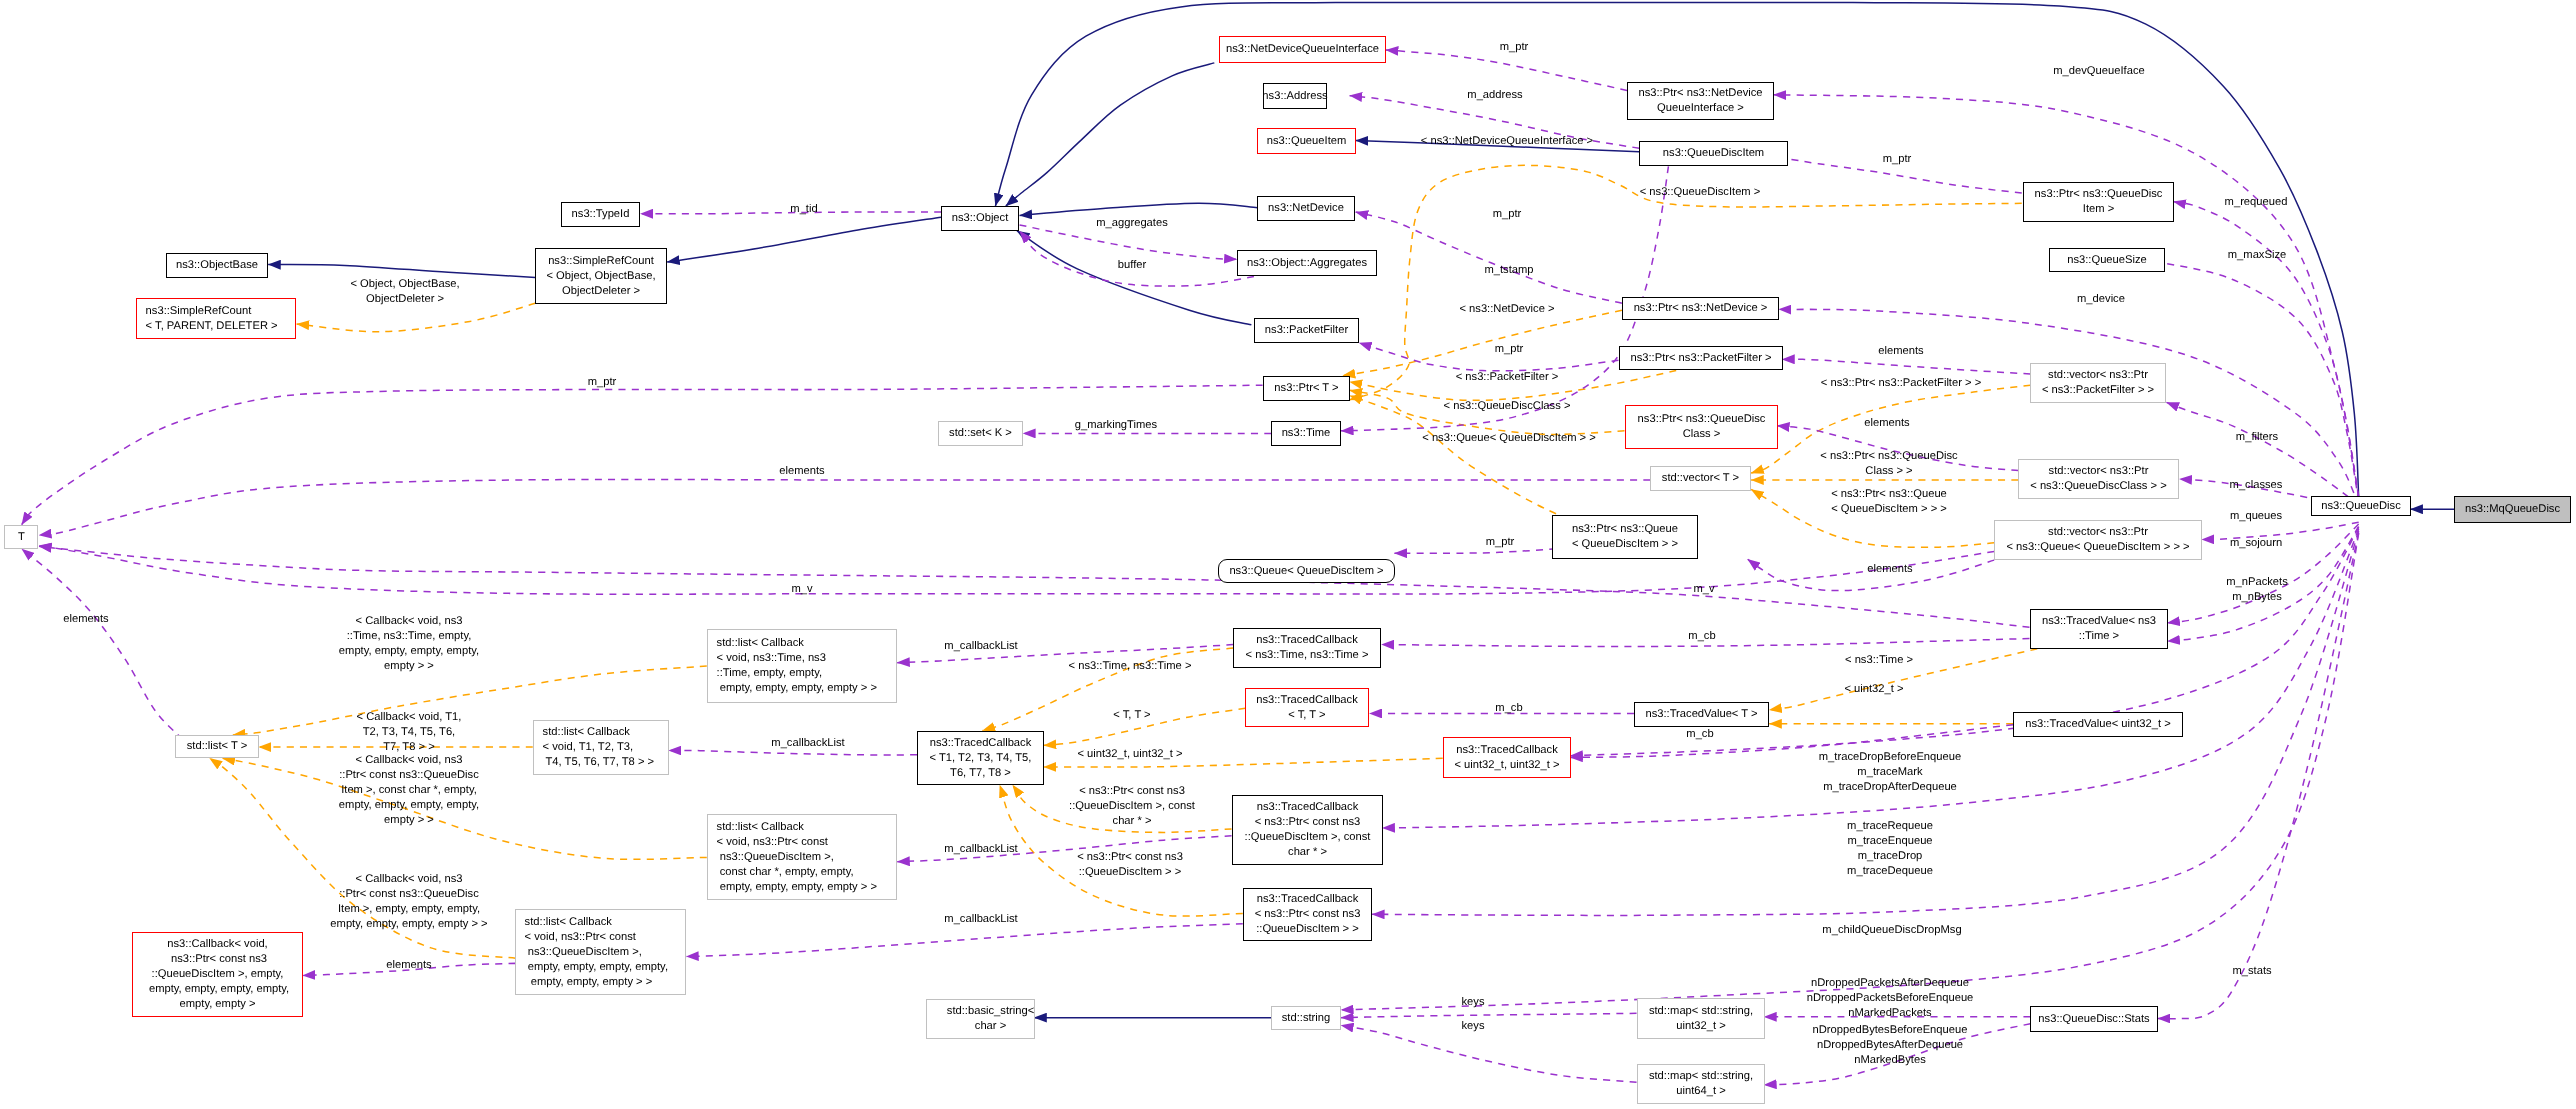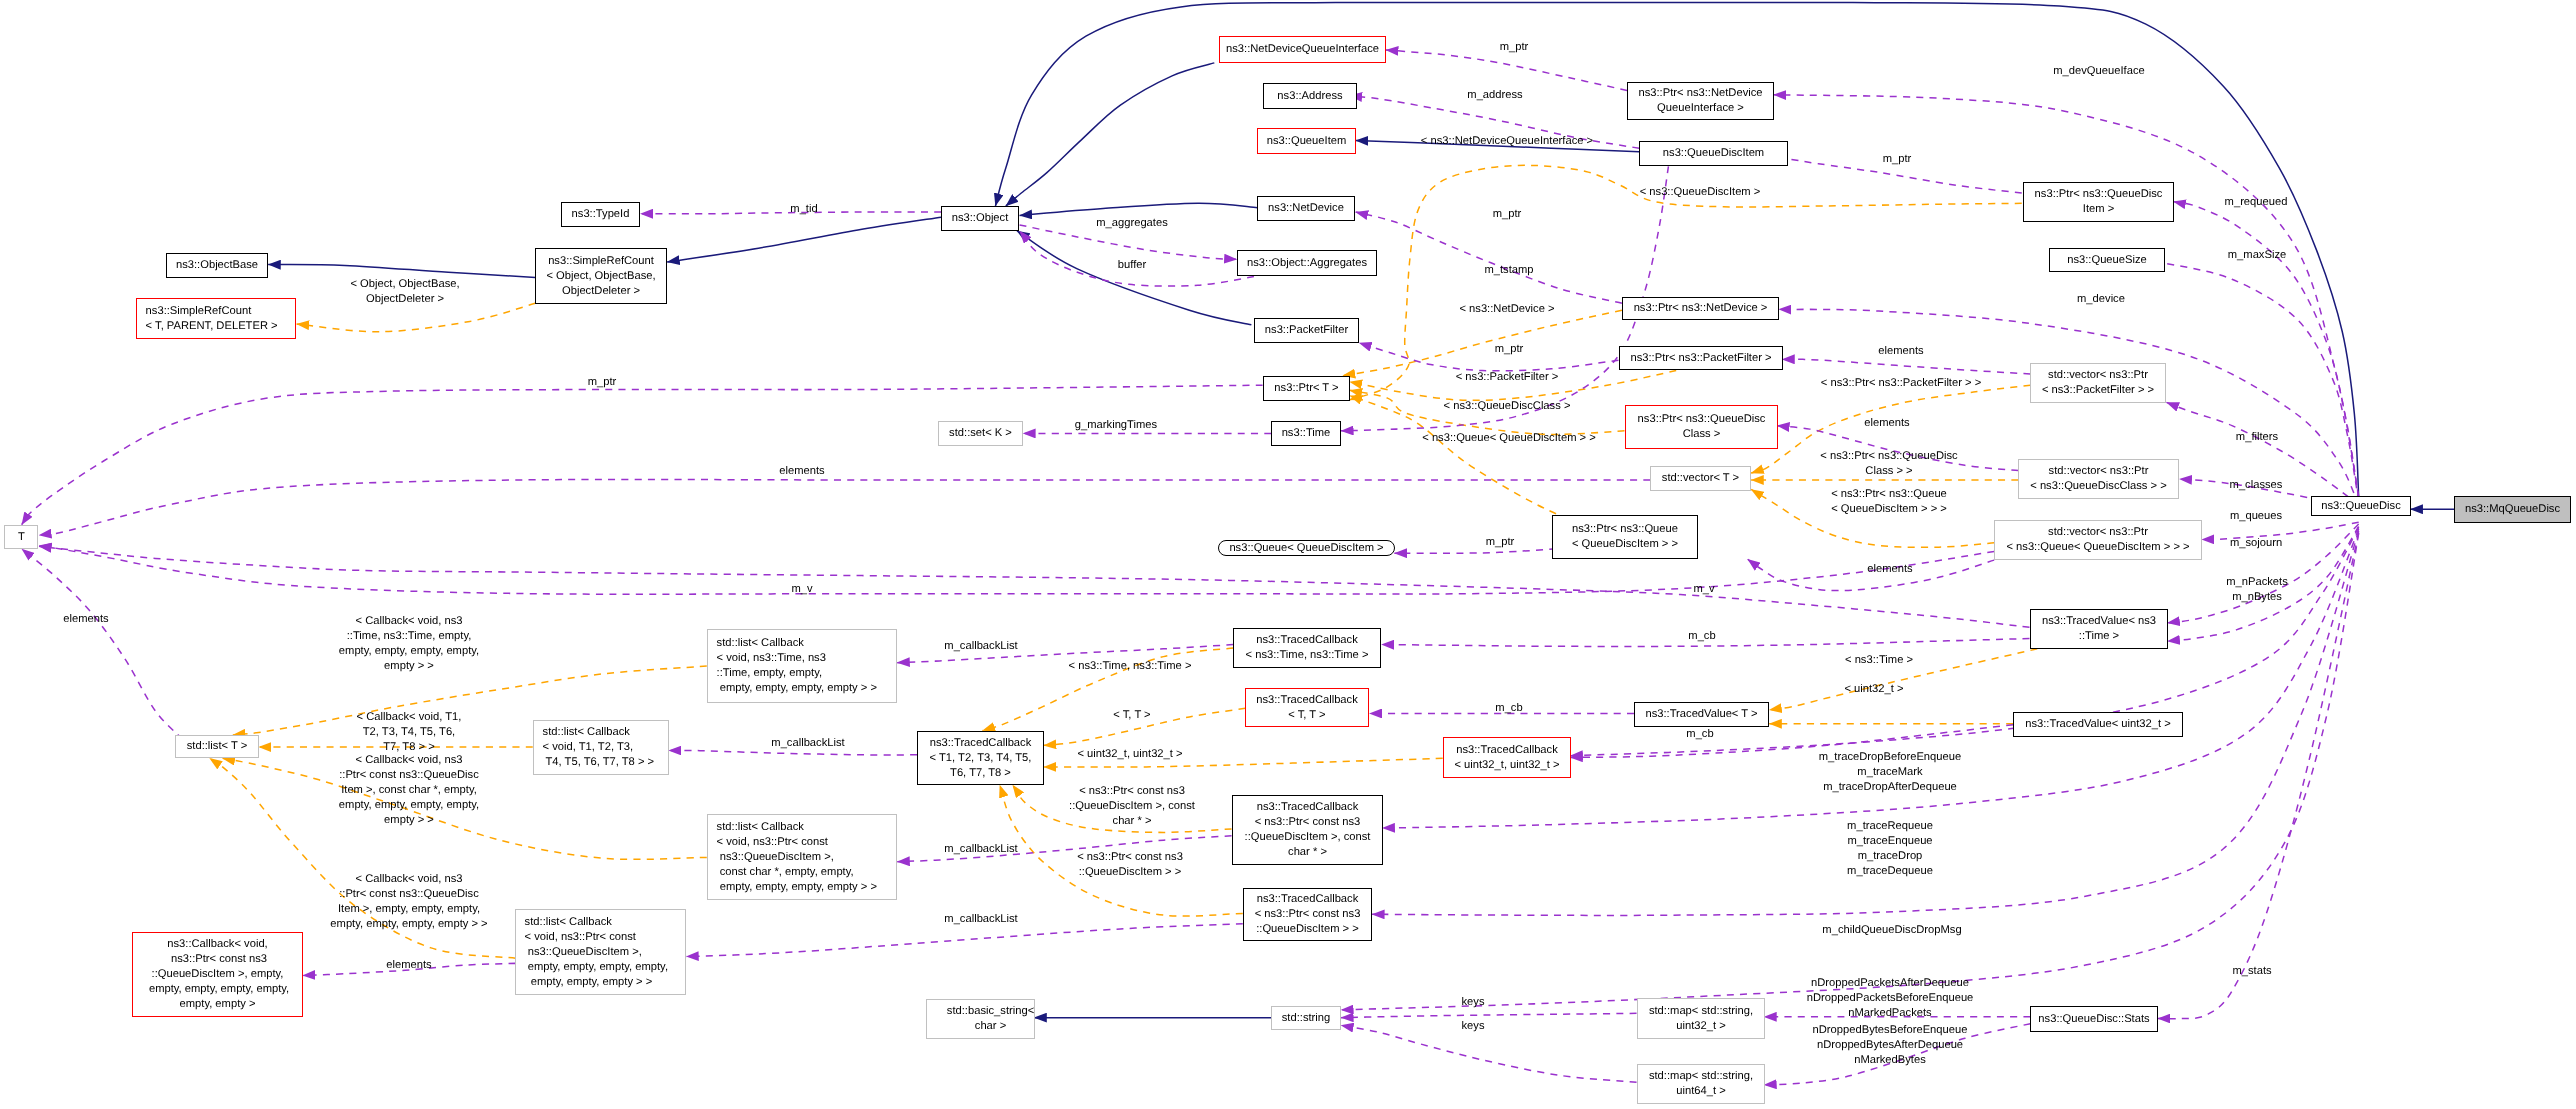--- a/index.html
+++ b/index.html
@@ -201,21 +201,21 @@
 <div class="node solid al-center" style="left:941px;top:206px;width:78px;height:25px;">
       <div>
         <span>ns3::Object</span>
       </div>
     </div>
 <div class="node red al-center" style="left:1219px;top:36px;width:167px;height:27px;">
       <div>
         <span>ns3::NetDeviceQueueInterface</span>
       </div>
     </div>
-<div class="node solid al-center" style="left:1263px;top:83px;width:94px;height:26px;">
+<div class="node solid al-center" style="left:1263px;top:83px;width:64px;height:26px;">
       <div>
         <span>ns3::Address</span>
       </div>
     </div>
 <div class="node red al-center" style="left:1257px;top:128px;width:99px;height:26px;">
       <div>
         <span>ns3::QueueItem</span>
       </div>
     </div>
 <div class="node solid al-center" style="left:1257px;top:196px;width:98px;height:25px;">
@@ -241,21 +241,21 @@
 <div class="node grey al-center" style="left:938px;top:421px;width:85px;height:25px;">
       <div>
         <span>std::set&lt; K &gt;</span>
       </div>
     </div>
 <div class="node solid al-center" style="left:1271px;top:421px;width:70px;height:25px;">
       <div>
         <span>ns3::Time</span>
       </div>
     </div>
-<div class="node solid al-center" style="left:1218px;top:540px;width:177px;height:16px;border-radius:9px;">
+<div class="node solid al-center" style="left:1218px;top:559px;width:177px;height:24px;border-radius:9px;">
       <div>
         <span>ns3::Queue&lt; QueueDiscItem &gt;</span>
       </div>
     </div>
 <div class="node solid al-center" style="left:1627px;top:82px;width:147px;height:38px;">
       <div>
         <span>ns3::Ptr&lt; ns3::NetDevice</span>
         <span>QueueInterface &gt;</span>
       </div>
     </div>

